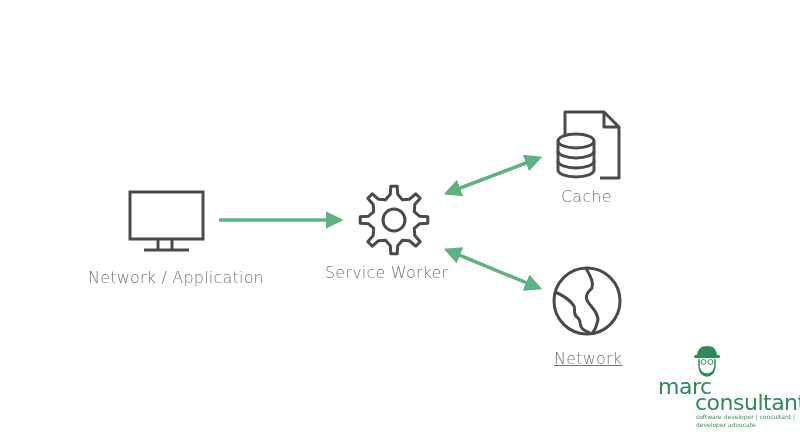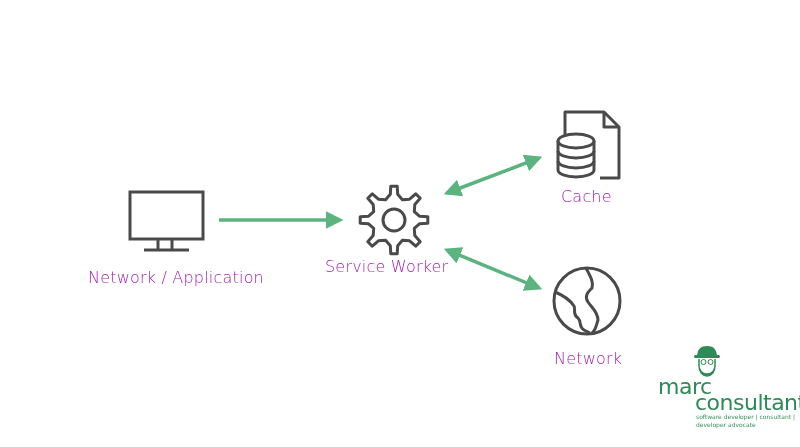--- a/index.html
+++ b/index.html
@@ -1,18 +1,18 @@
 <!DOCTYPE html>
 <html><head>
 <meta charset="utf-8">
 <style>
   html, body { margin: 0; padding: 0; background: #ffffff; }
   body { width: 800px; height: 447px; position: relative; overflow: hidden;
          font-family: "DejaVu Sans", sans-serif; }
-  .label { position: absolute; color: #a21caf; font-size: 16px; white-space: nowrap;
+  .label { position: absolute; color: #737373; font-size: 16px; white-space: nowrap;
            font-family: "DejaVu Sans", sans-serif; font-weight: 300; letter-spacing: 0.2px; }
   svg.diagram { position: absolute; left: 0; top: 0; }
   .brand-name { position: absolute; color: #2e8b57; font-size: 22px; line-height: 20px;
                 font-family: "DejaVu Sans", sans-serif; font-weight: normal; letter-spacing: -0.5px; }
   .brand-tag { position: absolute; color: #3a8f5e; font-size: 6px; line-height: 8px;
                font-family: "DejaVu Sans", sans-serif; }
 </style>
 </head>
 <body>
 
@@ -58,20 +58,20 @@
     <path d="M697,357 C697,349 701,346 707,346 C713,346 717,349 717,357 Z" fill="#2e8b57"></path>
     <rect x="694" y="355" width="26" height="3" rx="1.5" fill="#2e8b57"></rect>
     <path d="M699,359 L699,366 C699,372 703,376 707,376 C711,376 715,372 715,366 L715,359" fill="none" stroke="#2e8b57" stroke-width="1.5"></path>
     <circle cx="703.5" cy="362" r="2.5" fill="none" stroke="#2e8b57" stroke-width="1"></circle>
     <circle cx="710.5" cy="362" r="2.5" fill="none" stroke="#2e8b57" stroke-width="1"></circle>
     <path d="M700,368 C702,375 712,375 714,368 L714,372 C712,377 702,377 700,372 Z" fill="#2e8b57"></path>
   </g>
 </svg>
 
 <div class="label" style="left:88px; top:268px;">Network / Application</div>
-<div class="label" style="left:325px; top:257px;text-align:right;">Service Worker</div>
+<div class="label" style="left:325px; top:263px;text-align:right;">Service Worker</div>
 <div class="label" style="left:561px; top:187px;">Cache</div>
-<div class="label" style="left:554px; top:349px;">Network</div>
+<div class="label" style="left:554px; top:349px;text-decoration:underline;">Network</div>
 
 <div class="brand-name" style="left:658px; top:377px;">marc</div>
 <div class="brand-name" style="left:695px; top:393px;">consultant.</div>
 <div class="brand-tag" style="left:696px; top:413px;">software developer | consultant |</div>
 <div class="brand-tag" style="left:696px; top:421px;">developer advocate</div>
 
 </body></html>

